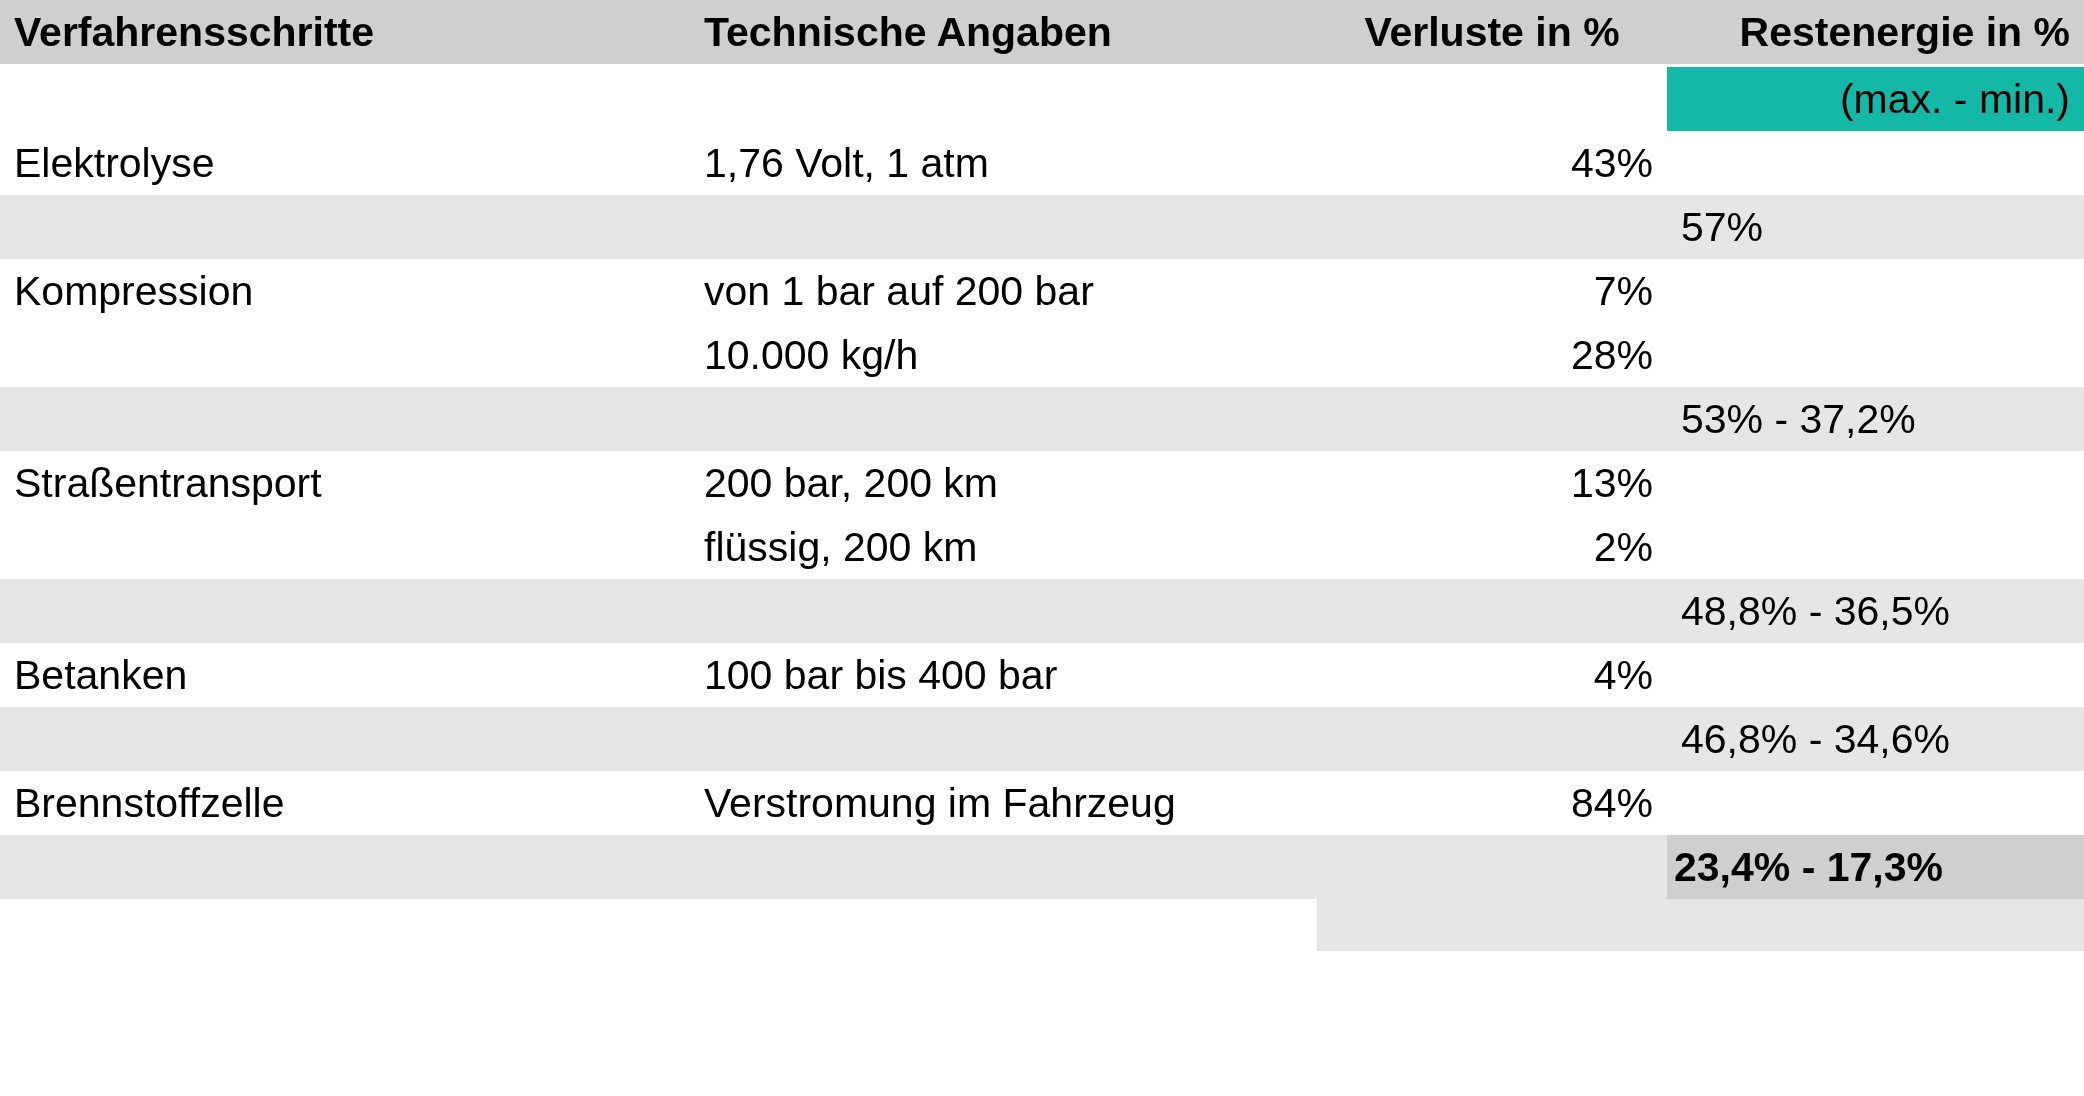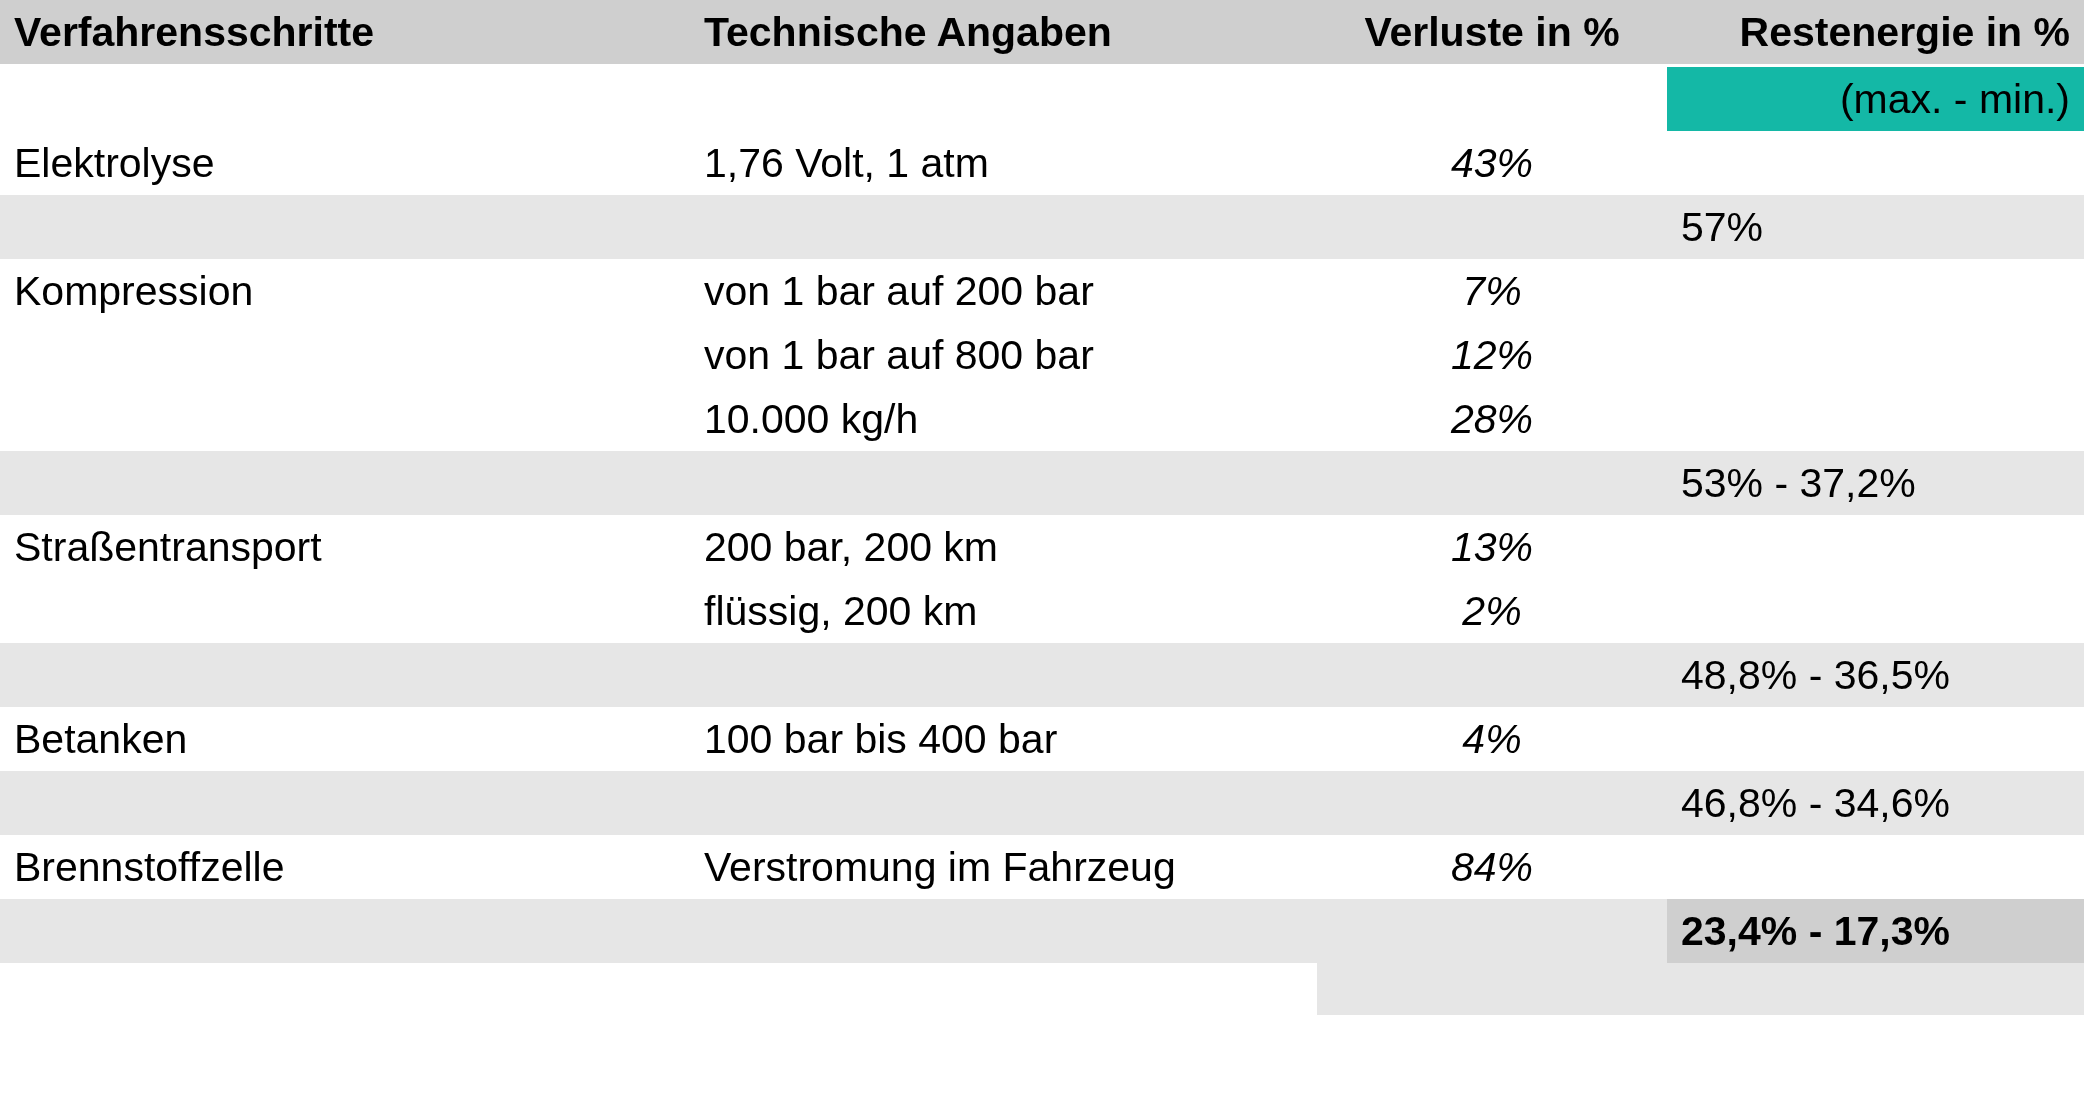--- a/index.html
+++ b/index.html
@@ -42,27 +42,27 @@
     background: #cfcfcf;
     font-weight: bold;
     border-bottom: 3px solid #ffffff;
   }
   th.h-left   { text-align: left; }
   th.h-center { text-align: center; }
   th.h-right  { text-align: right; }
 
   td.step     { text-align: left; }
   td.tech     { text-align: left; }
-  td.loss     { text-align: center; font-style: italic; }
+  td.loss     { text-align: right; }
   td.rest     { text-align: left; }
 
   tr.row-normal td { background: #ffffff; }
   tr.row-shaded td { background: #e6e6e6; }
   tr.row-shaded td.rest { background: #e6e6e6; }
-  tr.row-final td { background: #e6e6e6; }
+  tr.row-final td { background: #e6e6e6; padding-left: 7px; }
   tr.row-final td.rest {
     background: #cfcfcf;
     font-weight: bold;
   }
   tr.row-subhead td.rest {
     background: #14b8a6;
     text-align: right;
   }
   tr.row-last td { height: 52px; }
   tr.row-last td.step { background: #ffffff; }
@@ -105,26 +105,20 @@
       <tr class="row-shaded">
         <td class="step"></td>
         <td class="tech"></td>
         <td class="loss"></td>
         <td class="rest">57%</td>
       </tr>
       <tr class="row-normal">
         <td class="step">Kompression</td>
         <td class="tech">von 1 bar auf 200 bar</td>
         <td class="loss">7%</td>
-        <td class="rest"></td>
-      </tr>
-      <tr class="row-normal">
-        <td class="step"></td>
-        <td class="tech">von 1 bar auf 800 bar</td>
-        <td class="loss">12%</td>
         <td class="rest"></td>
       </tr>
       <tr class="row-normal">
         <td class="step"></td>
         <td class="tech">10.000 kg/h</td>
         <td class="loss">28%</td>
         <td class="rest"></td>
       </tr>
       <tr class="row-shaded">
         <td class="step"></td>

